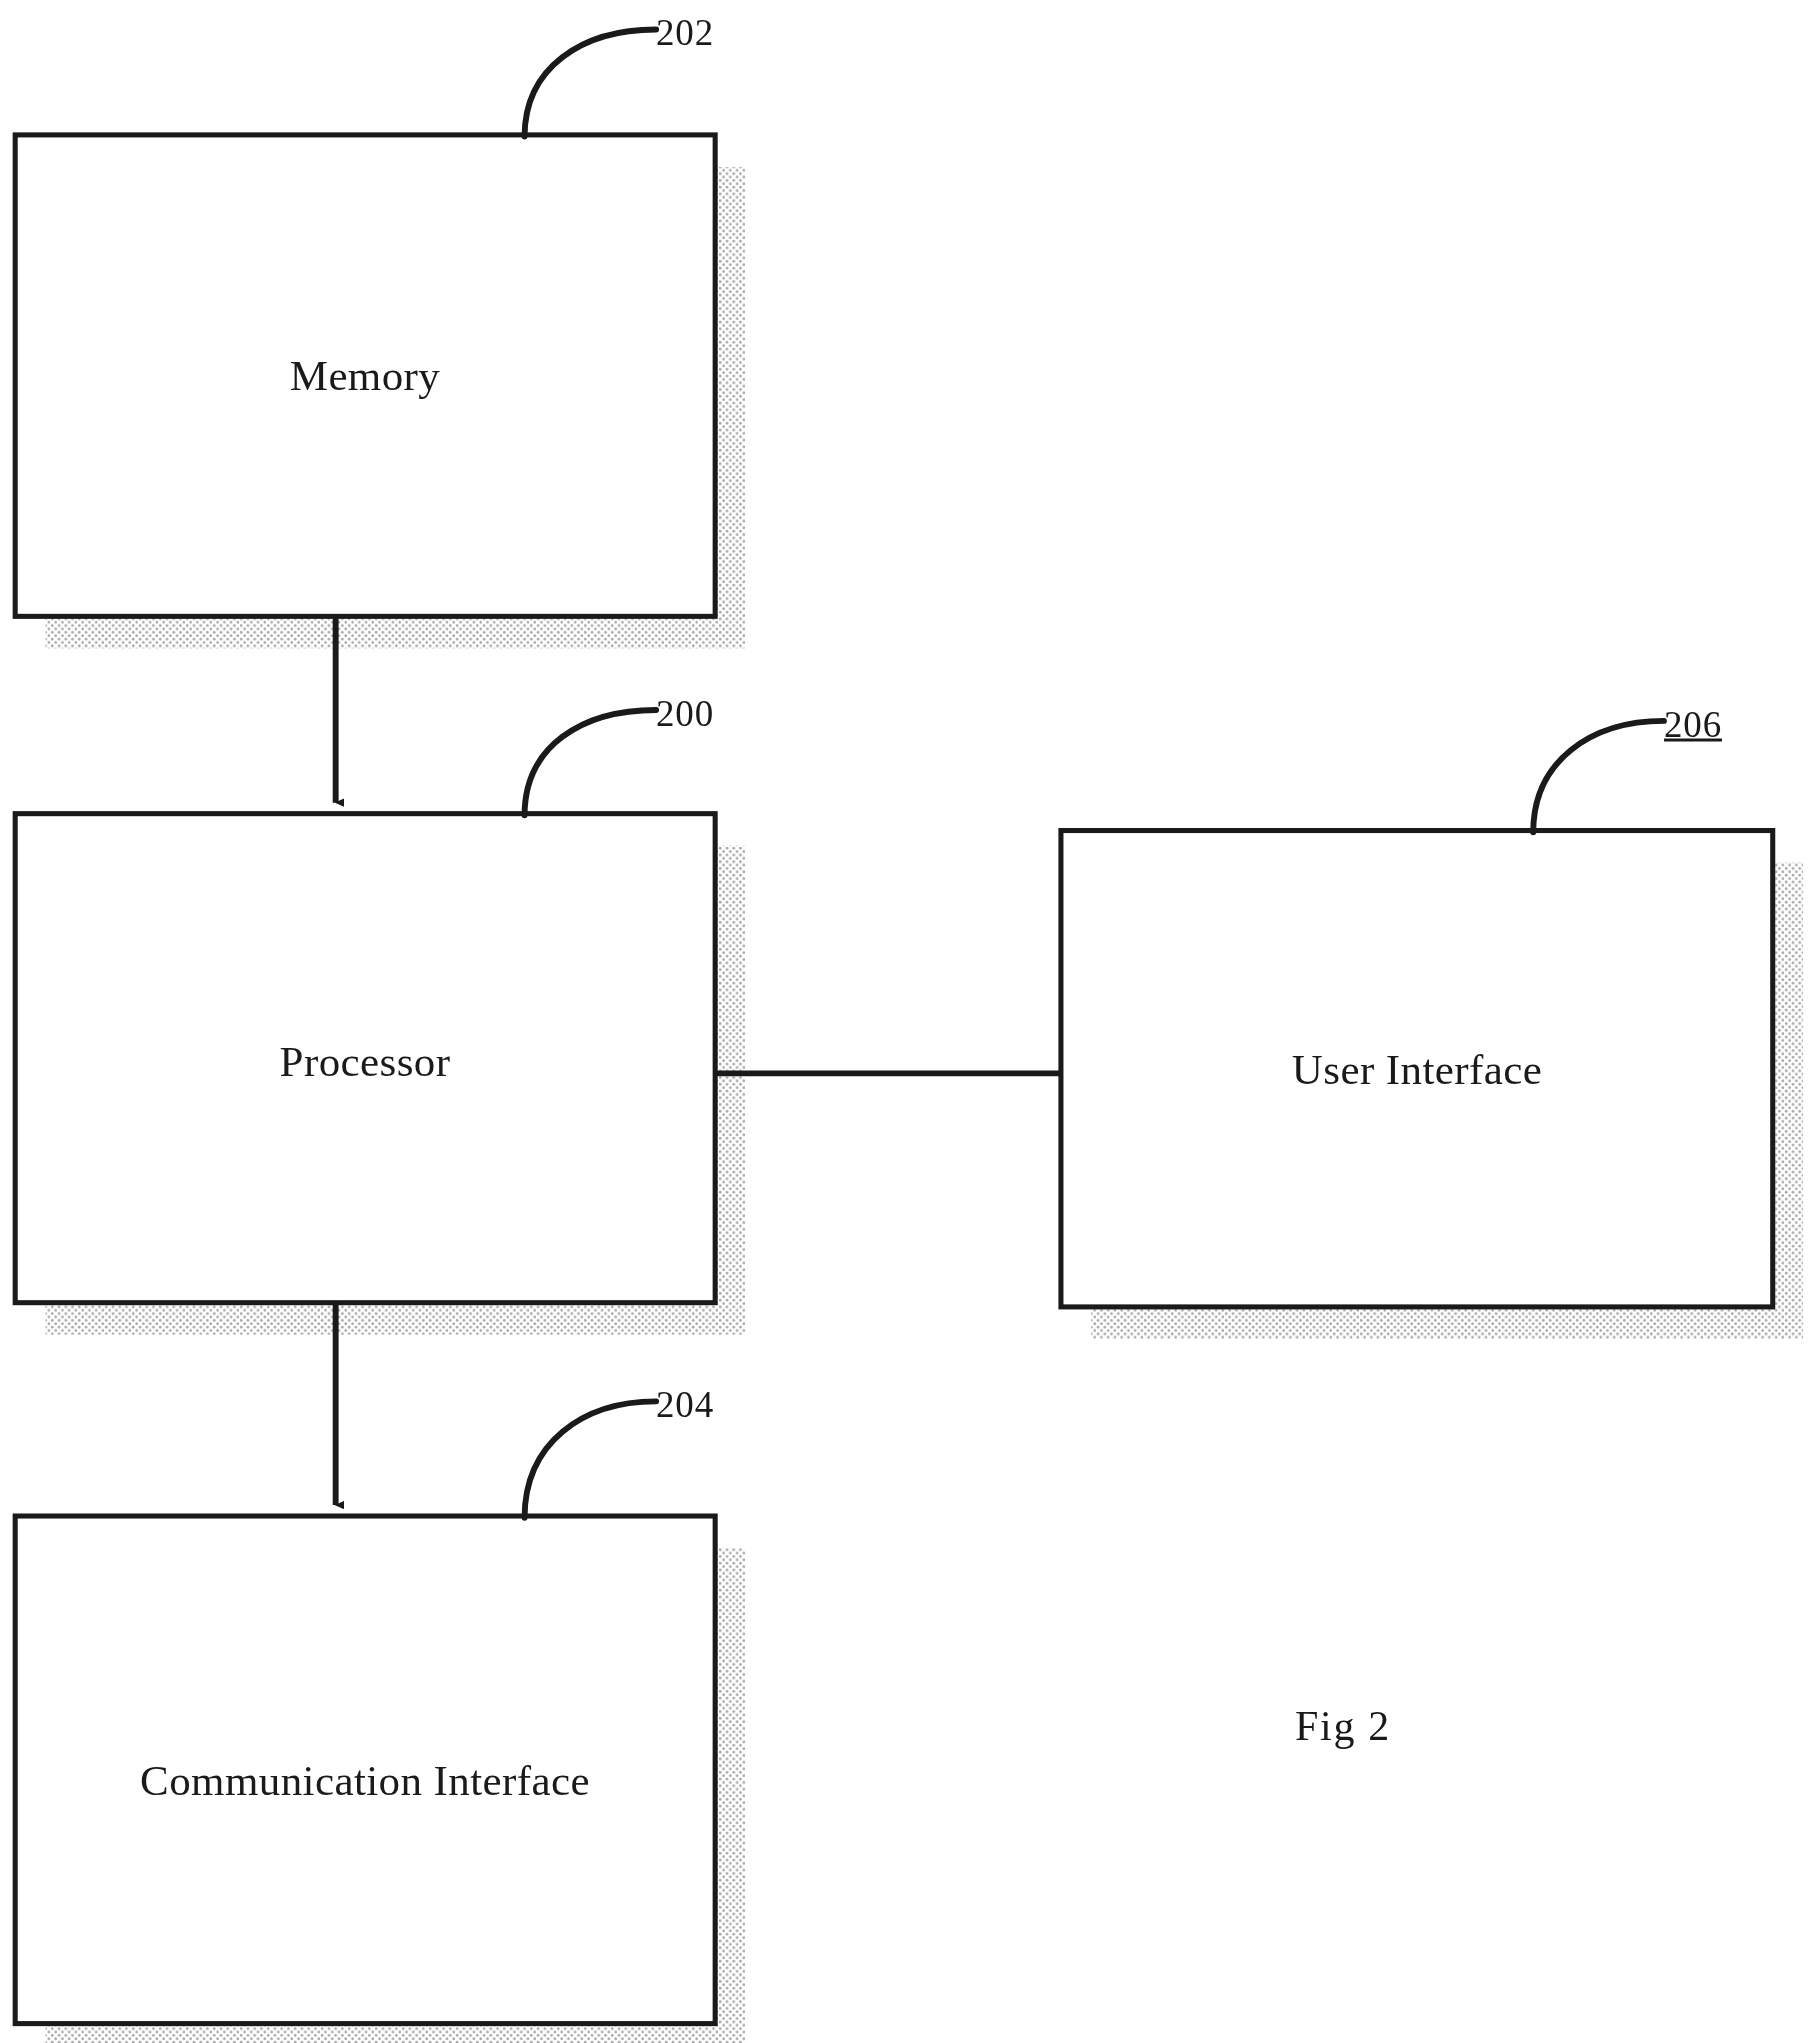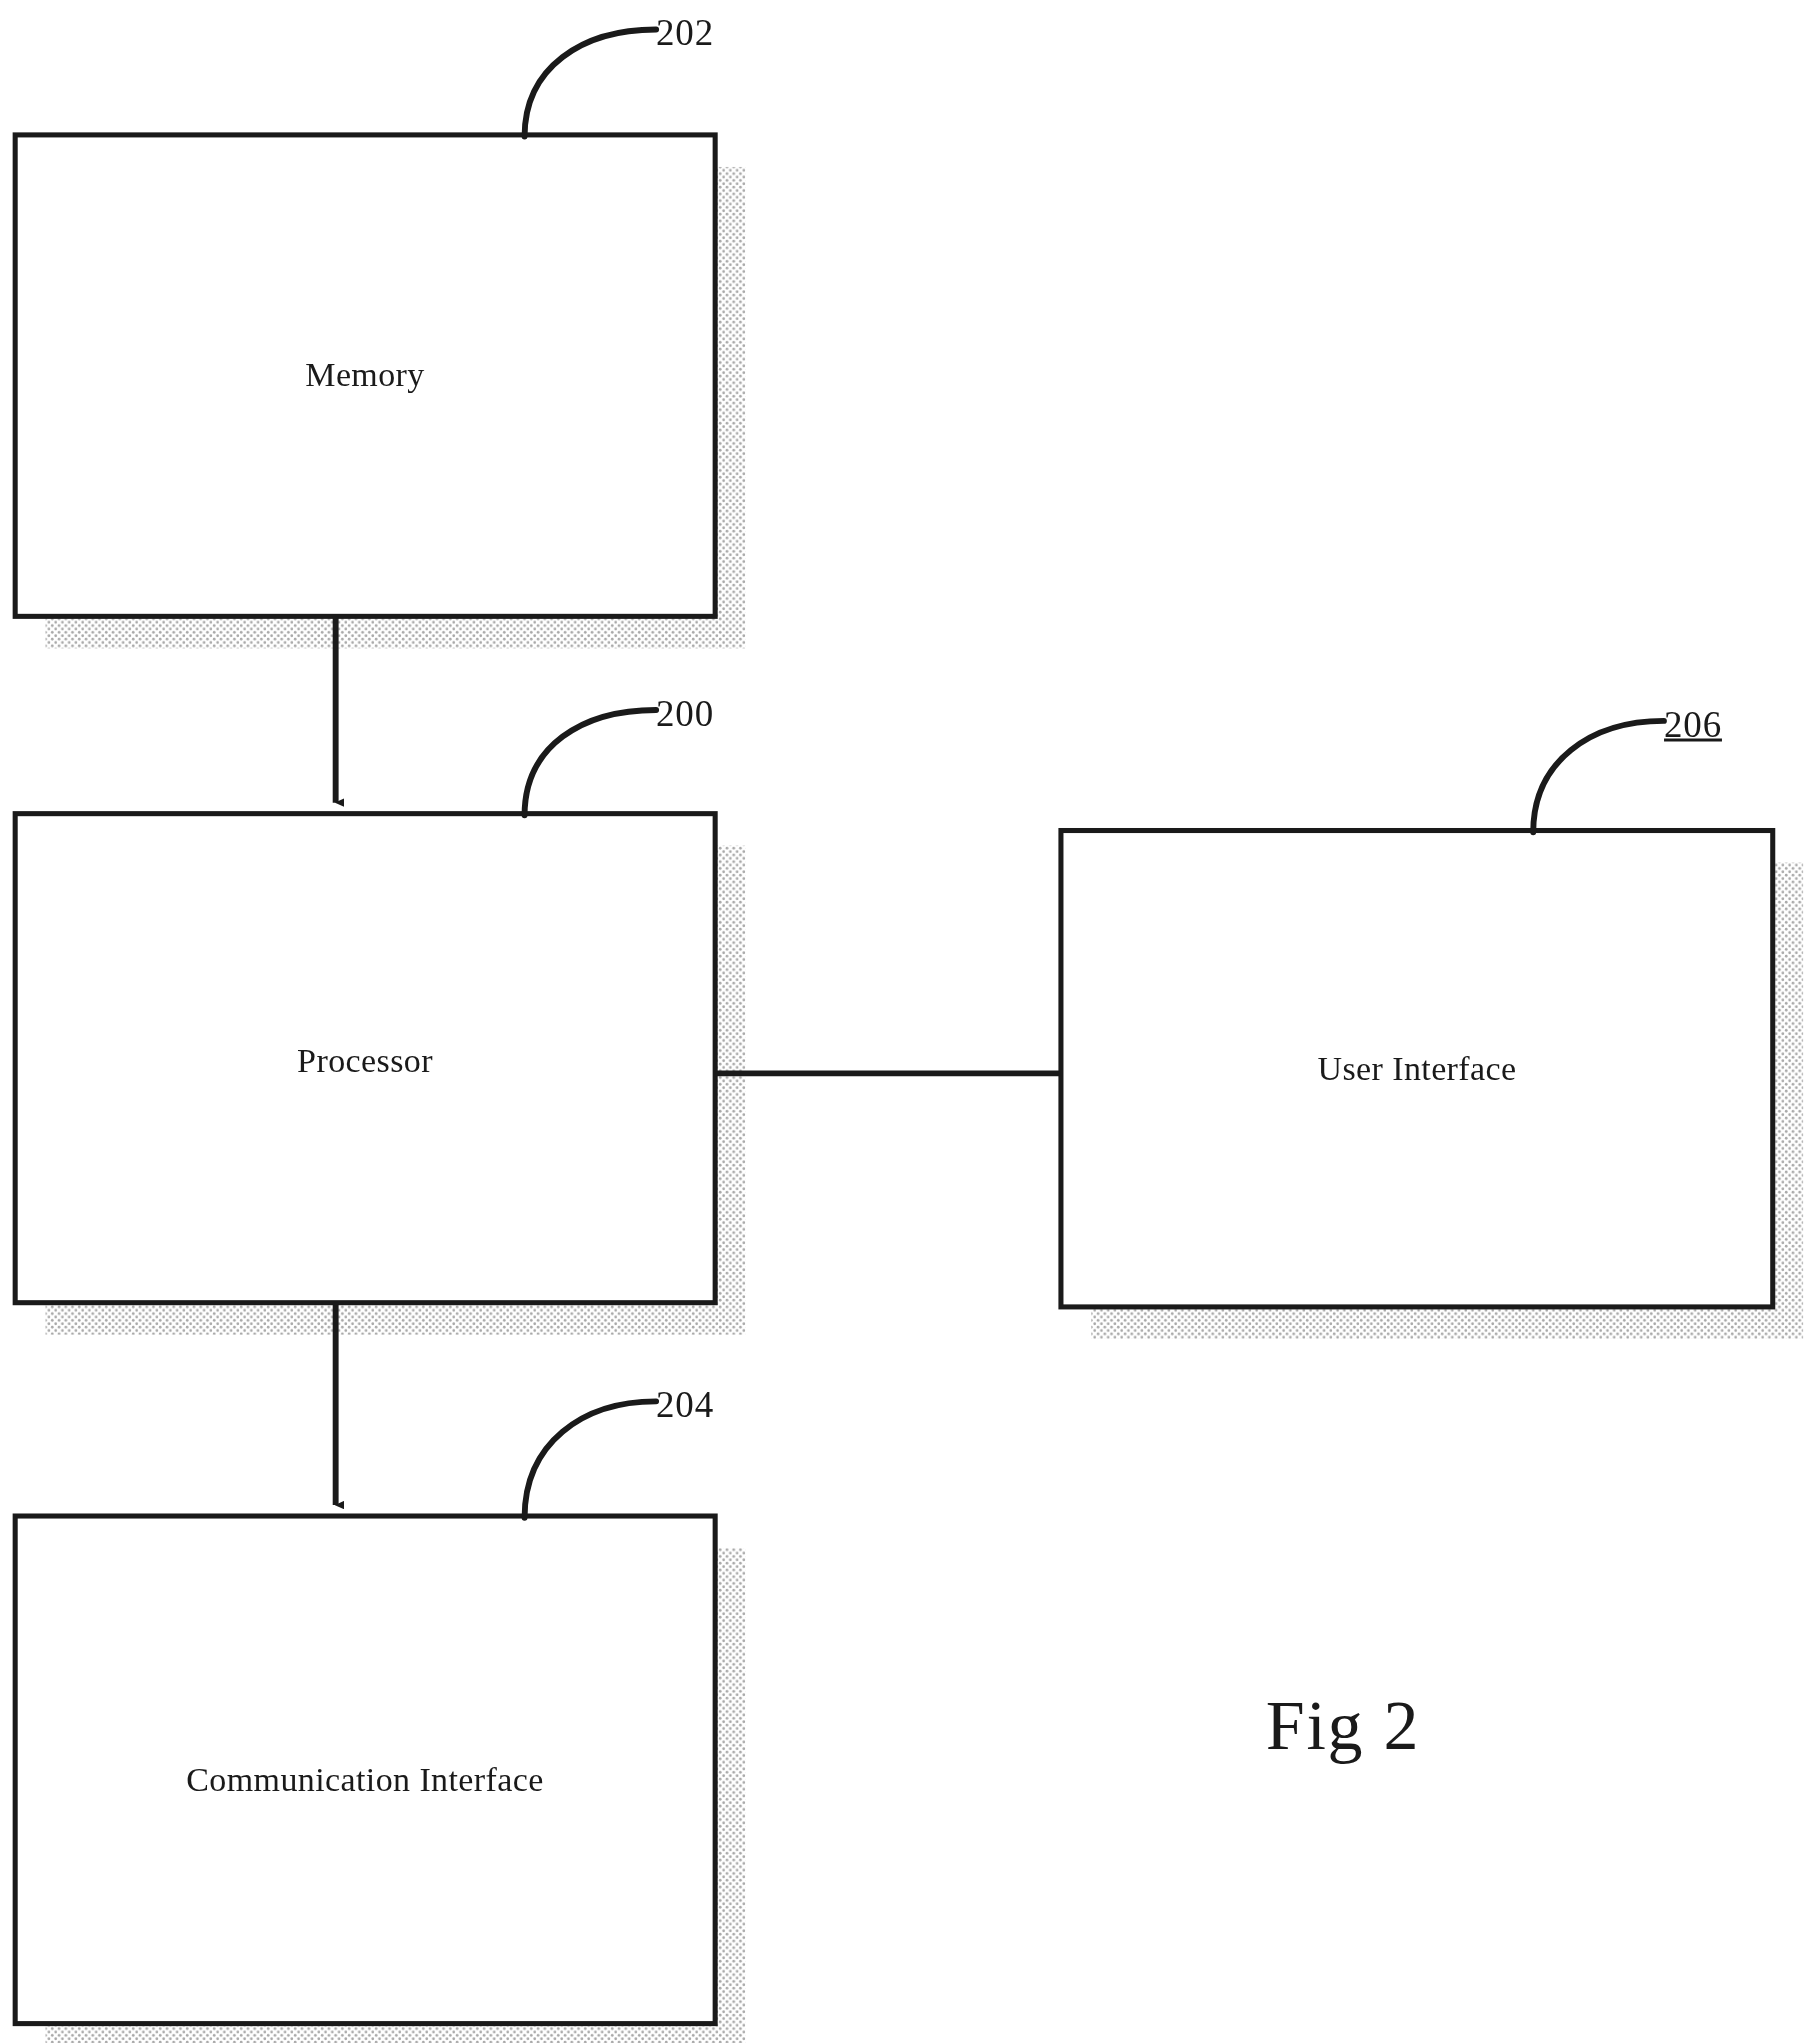--- a/index.html
+++ b/index.html
@@ -19,40 +19,40 @@
     position: absolute;
     left: 0;
     top: 0;
     width: 1809px;
     height: 2043px;
   }
   .box-label {
     position: absolute;
     color: #1a1a1a;
     font-family: "Liberation Serif", "DejaVu Serif", serif;
-    font-size: 34px;
+    font-size: 43px;
     letter-spacing: 0.4px;
     white-space: nowrap;
     transform: translate(-50%, -50%);
     text-align: center;
   }
   .ref-num {
     position: absolute;
     color: #1a1a1a;
     font-family: "Liberation Serif", "DejaVu Serif", serif;
     font-size: 37px;
     letter-spacing: 0.8px;
     white-space: nowrap;
     transform: translate(-50%, -50%);
   }
   .fig-caption {
     position: absolute;
     color: #1a1a1a;
     font-family: "Liberation Serif", "DejaVu Serif", serif;
-    font-size: 70px;
+    font-size: 42px;
     letter-spacing: 1.7px;
     white-space: nowrap;
     transform: translate(-50%, -50%);
   }
 </style>
 </head>
 <body>
 
 <div id="figure-root">
 

